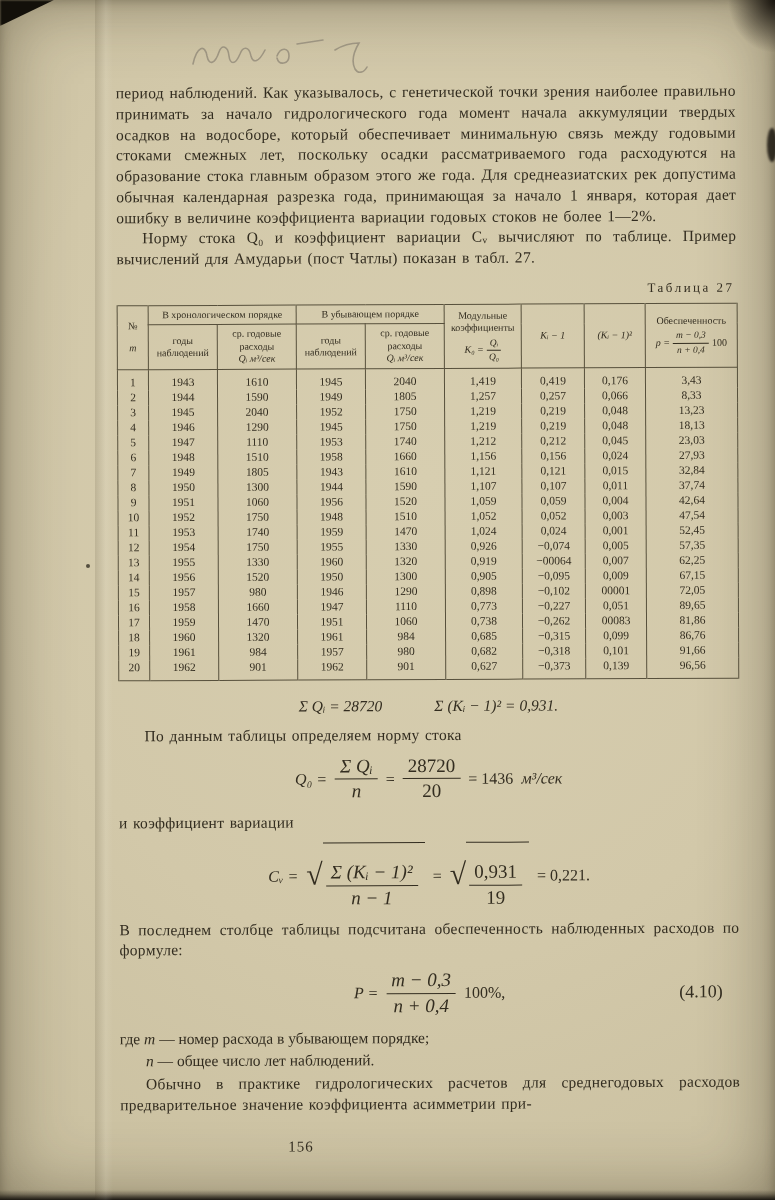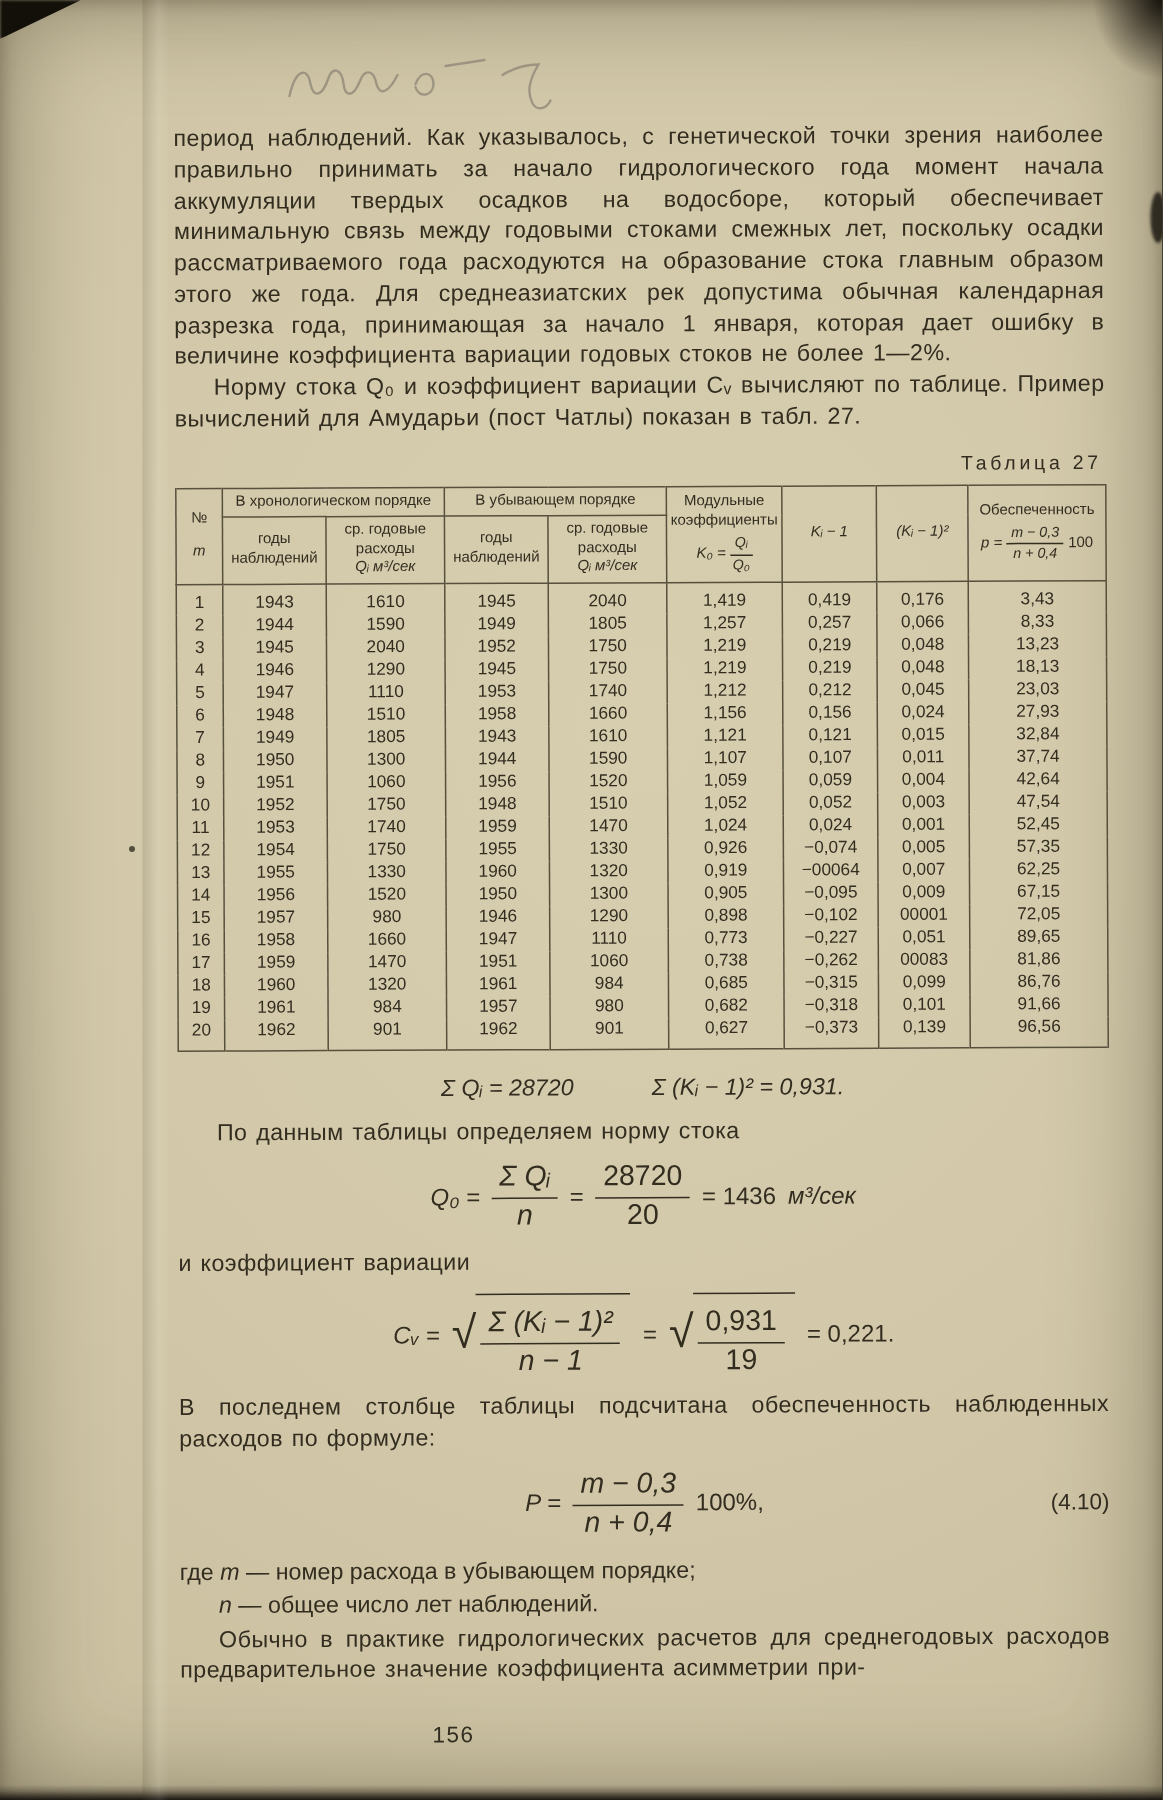--- a/index.html
+++ b/index.html
@@ -3,21 +3,21 @@
 <meta charset="utf-8">
 <style>
   *{box-sizing:border-box;}
   html,body{margin:0;padding:0;}
   body{width:775px;height:1200px;background:#23201a;overflow:hidden;}
   .page{
     position:relative;width:775px;height:1200px;overflow:hidden;
     background:radial-gradient(ellipse 120% 90% at 55% 40%, #d7ceb0 0%, #d2c8a9 45%, #c9bf9f 80%, #bdb292 100%);
     box-shadow:inset 0 0 70px rgba(48,40,22,.45), inset 0 0 12px rgba(48,40,22,.35);
     color:#332d20;
-    font-family:Liberation Sans, sans-serif;
+    font-family:Liberation Serif, serif;
   }
   .corner-tl{position:absolute;top:0;left:0;width:54px;height:26px;background:#13100a;
     clip-path:polygon(0 0,100% 0,0 100%);filter:blur(1px);}
   .corner-tr{position:absolute;top:0;right:0;width:46px;height:52px;
     background:radial-gradient(ellipse at top right, rgba(18,14,9,.95), rgba(18,14,9,0) 72%);}
   .edge-bottom{position:absolute;bottom:0;left:0;width:100%;height:10px;
     background:linear-gradient(to top, rgba(15,12,8,.9), rgba(15,12,8,.25) 60%, rgba(15,12,8,0));}
   .blob-right{position:absolute;right:-2px;top:128px;width:10px;height:34px;border-radius:50%;
     background:rgba(20,16,10,.8);filter:blur(1px);}
   .dot-left{position:absolute;left:86px;top:564px;width:4px;height:4px;border-radius:50%;
@@ -51,22 +51,22 @@
   .frac .num{display:block;border-bottom:1px solid #332d20;padding:0 5px 1px;}
   .frac .den{display:block;padding-top:1px;}
   .fr-small{font-size:9.5px;}
   .fr-small .num{padding:0 3px 1px;}
 
   .sumline{display:flex;justify-content:center;gap:52px;font-size:15.5px;margin:17px 0 10px;font-style:italic;}
   .frow{position:relative;display:flex;align-items:center;justify-content:center;gap:8px;
     font-size:16px;margin:9px 0;}
   .sqrt{display:inline-flex;align-items:center;}
   .sqrt .rad{font-size:30px;line-height:1;font-style:normal;transform:translateY(-2px);}
-  .sqrt .sqbody{border-top:1.3px solid #332d20;padding:8px 7px 0 3px;display:inline-flex;align-items:center;}
-  .eqno{position:absolute;right:0;top:50%;transform:translateY(-50%);font-size:15px;font-style:normal;}
+  .sqrt .sqbody{border-top:1.3px solid #332d20;padding:18px 7px 0 3px;display:inline-flex;align-items:center;}
+  .eqno{position:absolute;right:17px;top:50%;transform:translateY(-50%);font-size:18px;font-style:normal;}
 
   .where{font-size:15.5px;line-height:1.42;margin:6px 0 2px;}
   .w2{padding-left:26px;}
   .pageno{margin-top:24px;padding-left:168px;font-size:15px;letter-spacing:1px;}
 </style>
 </head>
 <body>
 
 <div class="page">
   <div class="corner-tl"></div>

